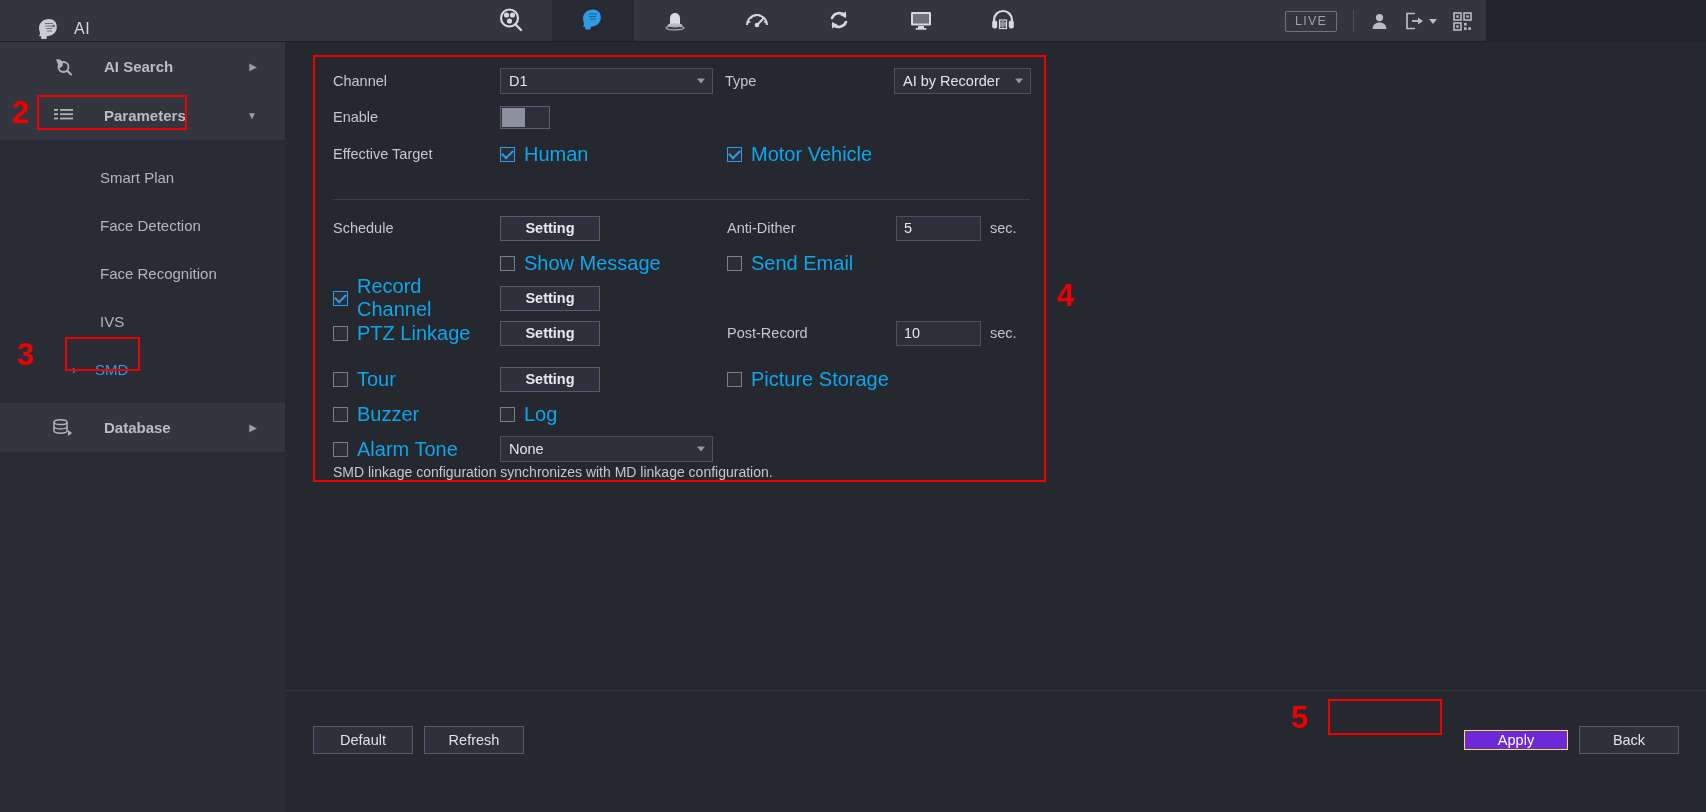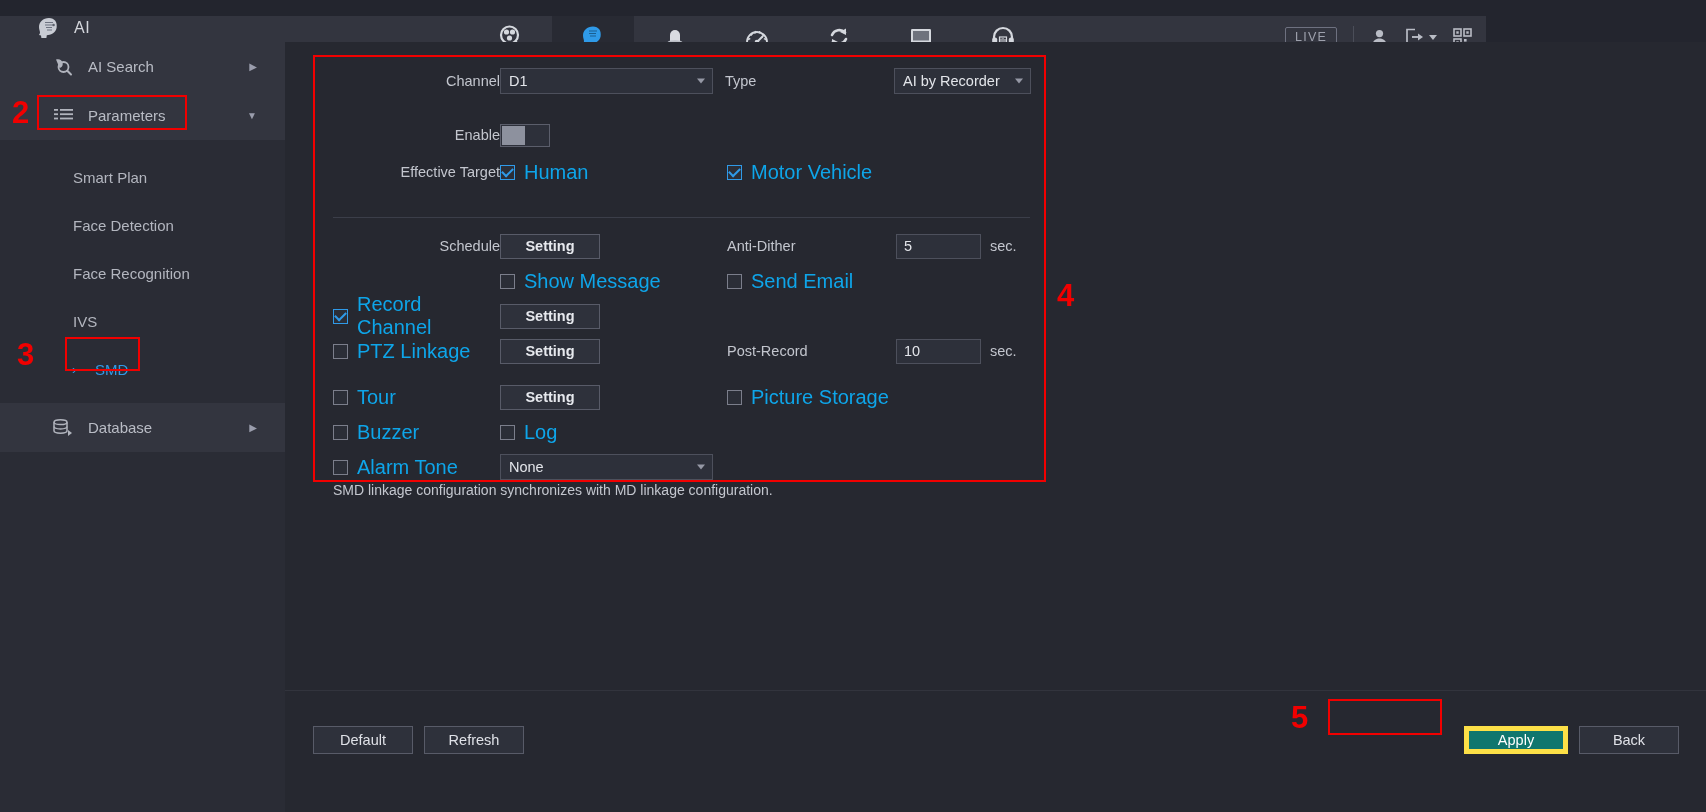--- a/index.html
+++ b/index.html
@@ -6,24 +6,24 @@
   html, body {
     width: 1706px; height: 812px;
     background: #23242c;
     font-family: "Liberation Sans", sans-serif;
     overflow: hidden;
   }
   .app { position: relative; width: 1706px; height: 812px; background: #23252e; }
 
   
   .topbar {
-    position: absolute; top: 16px; left: 0; width: 1486px; height: 42px;
+    position: absolute; top: 0; left: 0; width: 1486px; height: 42px;
     background: #33353f;
     border-bottom: 1px solid #1d1f27;
-    display: flex; align-items: flex-start;
+    display: flex; align-items: flex-end;
   }
   .brand { display: flex; align-items: center; gap: 12px; padding-left: 36px; width: 470px; }
   .brand-title { color: #d4d6dc; font-size: 16px; letter-spacing: .5px; }
   .navicons { display: flex; align-items: center; height: 42px; }
   .navbtn {
     width: 82px; height: 42px;
     display: flex; align-items: center; justify-content: center;
   }
   .navbtn.active { background: #282a33; }
   .topright {
@@ -41,44 +41,44 @@
   .sidebar {
     position: absolute; top: 42px; left: 0; width: 285px; height: 770px;
     background: #2a2c35;
   }
   .side-row {
     height: 49px; display: flex; align-items: center;
     color: #b9bcc5; font-size: 15px; position: relative;
   }
   .side-row.top { background: #33353f; }
   .side-row .s-ico { width: 30px; display: flex; justify-content: center; margin-left: 48px; }
-  .side-row .s-label { margin-left: 10px; }
+  .side-row .s-label { margin-left: 26px; font-weight: bold; }
   .side-row .s-arrow { position: absolute; right: 28px; color: #9a9dac; font-size: 10px; }
   .sub-row {
     height: 48px; display: flex; align-items: center;
-    padding-left: 73px; color: #b3b6bf; font-size: 15px;
+    padding-left: 100px; color: #b3b6bf; font-size: 15px;
   }
   .sub-row.selected { color: #2f9ae8; padding-left: 72px; }
   .sub-row.selected .chev { width: 23px; color: #2f9ae8; font-size: 13px; }
 
   
   .main {
     position: absolute; top: 42px; left: 285px;
     width: 1421px; height: 770px; background: #262830;
   }
   .panel {
     position: absolute; left: 28px; top: 13px;
     width: 733px; height: 427px;
     border: 2px solid #f10000;
   }
   .form { position: absolute; left: 0px; top: 0px; width: 733px; }
 
   .frow { display: flex; align-items: center; height: 30px; margin-bottom: 0; }
   .lbl { color: #c3c6ce; font-size: 14.5px; }
-  .lbl-a { width: 185px; padding-left: 18px; text-align: right; }
+  .lbl-a { width: 185px; padding-left: 18px; }
 
   select, .fake-select {
     background: #2d303a; border: 1px solid #4d505c; color: #e3e5ea;
     height: 26px; font-size: 14.5px; font-family: "Liberation Sans", sans-serif;
     padding: 0 20px 0 8px; border-radius: 0; position: relative;
     display: flex; align-items: center;
   }
   .fake-select .caret {
     position: absolute; right: 7px; top: 50%; transform: translateY(-50%);
     width: 0; height: 0; border-left: 4.5px solid transparent;
@@ -133,23 +133,23 @@
     position: absolute; left: 285px; bottom: 0; width: 1421px; height: 122px;
     border-top: 1px solid #32343d; background: #262830;
   }
   .btn-flat {
     background: #2e313b; border: 1px solid #585b68; color: #dfe1e7;
     font-size: 14.5px; font-family: "Liberation Sans", sans-serif;
     height: 28px; min-width: 100px; padding: 0 14px;
     display: flex; align-items: center; justify-content: center;
   }
   .btn-apply {
-    background: #0f766e; border: 5px solid #fde047; color: #ffffff;
+    background: #6d28d9; border: 1px solid #fde047; color: #ffffff;
     font-size: 14.5px; font-family: "Liberation Sans", sans-serif;
-    height: 28px; width: 104px;
+    height: 20px; width: 104px;
     display: flex; align-items: center; justify-content: center;
   }
   .f-left { position: absolute; left: 28px; top: 35px; display: flex; gap: 11px; }
   .f-right { position: absolute; right: 27px; top: 35px; display: flex; gap: 11px; align-items: center; }
   svg { display: block; }
 </style>
 </head>
 <body>
 
 <div class="app">
@@ -347,21 +347,21 @@
             <span>D1</span>
             <span class="caret"></span>
           </div>
           <span class="lbl" style="width:181px;padding-left:12px">Type</span>
           <div class="fake-select sel-type">
             <span>AI by Recorder</span>
             <span class="caret"></span>
           </div>
         </div>
 
-        <div class="frow" style="margin-top:24px">
+        <div class="frow" style="margin-top:6px">
           <span class="lbl lbl-a">Enable</span>
           <div class="toggle">
             <span class="knob"></span>
           </div>
         </div>
 
 
         <div class="frow" style="margin-top:7px">
           <span class="lbl lbl-a">Effective Target</span>
           <div style="display:flex;align-items:center;width:215px">

